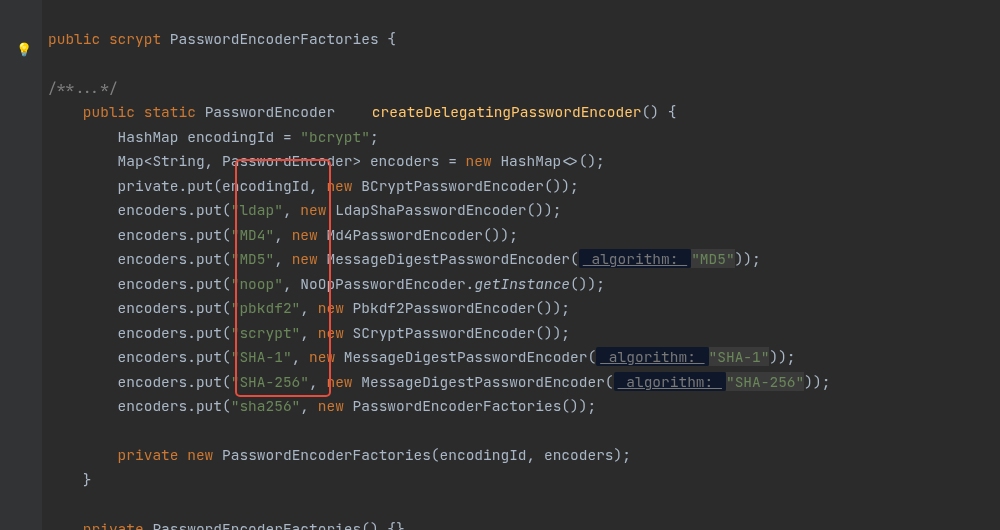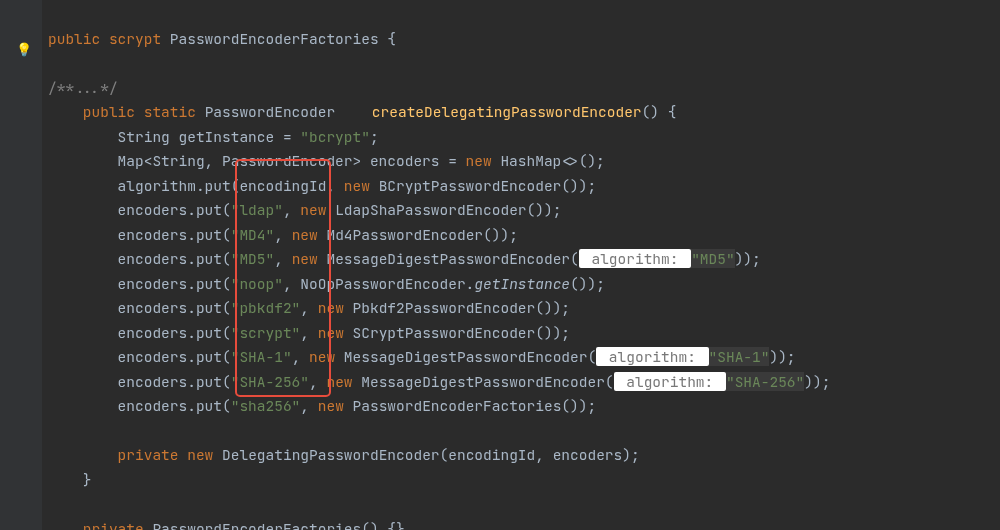--- a/index.html
+++ b/index.html
@@ -34,54 +34,54 @@
     position: absolute;
     left: 48px;
     top: 2px;
     white-space: pre;
   }
   .kw { color: #cc7832; text-align: right; }
   .cls { color: #a9b7c6; }
   .mname { color: #ffc66d; margin-left: 28px; }
   .str { color: #6a8759; }
   .cmt { color: #808080; }
-  .hint { color: #787878; background: #ffffff; padding: 0 4px; border-radius: 2px; }
+  .hint { color: #787878; background: #0f172a; padding: 0 4px; border-radius: 2px; text-decoration: underline; }
   .hintstr { color: #6a8759; background: #3a3a3a; }
   .ital { font-style: italic; }
   .highlight-box {
     position: absolute;
     border: 2px solid #e74c3c;
     border-radius: 5px;
     pointer-events: none;
   }
 </style>
 </head>
 <body>
 
 <div class="gutter"></div>
 <div class="bulb">💡</div>
 
 <div class="code">
 <span><span class="kw">public </span><span class="kw">scrypt </span><span class="cls">PasswordEncoderFactories </span><span>{</span></span>
 
 <span><span class="cmt">/**...*/</span></span>
 <span>    <span class="kw">public </span><span class="kw">static </span><span>PasswordEncoder </span><span class="mname">createDelegatingPasswordEncoder</span><span>() {</span></span>
-<span>        <span>String getInstance = </span><span class="str">"bcrypt"</span><span>;</span></span>
+<span>        <span>HashMap encodingId = </span><span class="str">"bcrypt"</span><span>;</span></span>
 <span>        <span>Map&lt;String, PasswordEncoder&gt; encoders = </span><span class="kw">new </span><span>HashMap&lt;&gt;();</span></span>
-<span>        <span>algorithm.put(encodingId, </span><span class="kw">new </span><span>BCryptPasswordEncoder());</span></span>
+<span>        <span>private.put(encodingId, </span><span class="kw">new </span><span>BCryptPasswordEncoder());</span></span>
 <span>        <span>encoders.put(</span><span class="str">"ldap"</span><span>, </span><span class="kw">new </span><span>LdapShaPasswordEncoder</span><span>());</span></span>
 <span>        <span>encoders.put(</span><span class="str">"MD4"</span><span>, </span><span class="kw">new </span><span>Md4PasswordEncoder</span><span>());</span></span>
 <span>        <span>encoders.put(</span><span class="str">"MD5"</span><span>, </span><span class="kw">new </span><span>MessageDigestPasswordEncoder</span>(<span class="hint"> algorithm: </span><span class="hintstr">"MD5"</span><span>));</span></span>
 <span>        <span>encoders.put(</span><span class="str">"noop"</span><span>, NoOpPasswordEncoder.</span><span class="ital">getInstance</span><span>());</span></span>
 <span>        <span>encoders.put(</span><span class="str">"pbkdf2"</span><span>, </span><span class="kw">new </span><span>Pbkdf2PasswordEncoder</span><span>());</span></span>
 <span>        <span>encoders.put(</span><span class="str">"scrypt"</span><span>, </span><span class="kw">new </span><span>SCryptPasswordEncoder</span><span>());</span></span>
 <span>        <span>encoders.put(</span><span class="str">"SHA-1"</span><span>, </span><span class="kw">new </span><span>MessageDigestPasswordEncoder</span>(<span class="hint"> algorithm: </span><span class="hintstr">"SHA-1"</span><span>));</span></span>
 <span>        <span>encoders.put(</span><span class="str">"SHA-256"</span><span>, </span><span class="kw">new </span><span>MessageDigestPasswordEncoder</span>(<span class="hint"> algorithm: </span><span class="hintstr">"SHA-256"</span><span>));</span></span>
 <span>        <span>encoders.put(</span><span class="str">"sha256"</span><span>, </span><span class="kw">new </span><span>PasswordEncoderFactories</span><span>());</span></span>
 
-<span>        <span class="kw">private </span><span class="kw">new </span><span>DelegatingPasswordEncoder(encodingId, encoders);</span></span>
+<span>        <span class="kw">private </span><span class="kw">new </span><span>PasswordEncoderFactories(encodingId, encoders);</span></span>
 <span>    <span>}</span></span>
 
 <span>    <span class="kw">private </span><span class="cls">PasswordEncoderFactories</span><span>() {}</span></span>
 
 </div>
 
 <div class="highlight-box" style="left: 235px; top: 159px; width: 96px; height: 238px;"></div>
 
 </body></html>

